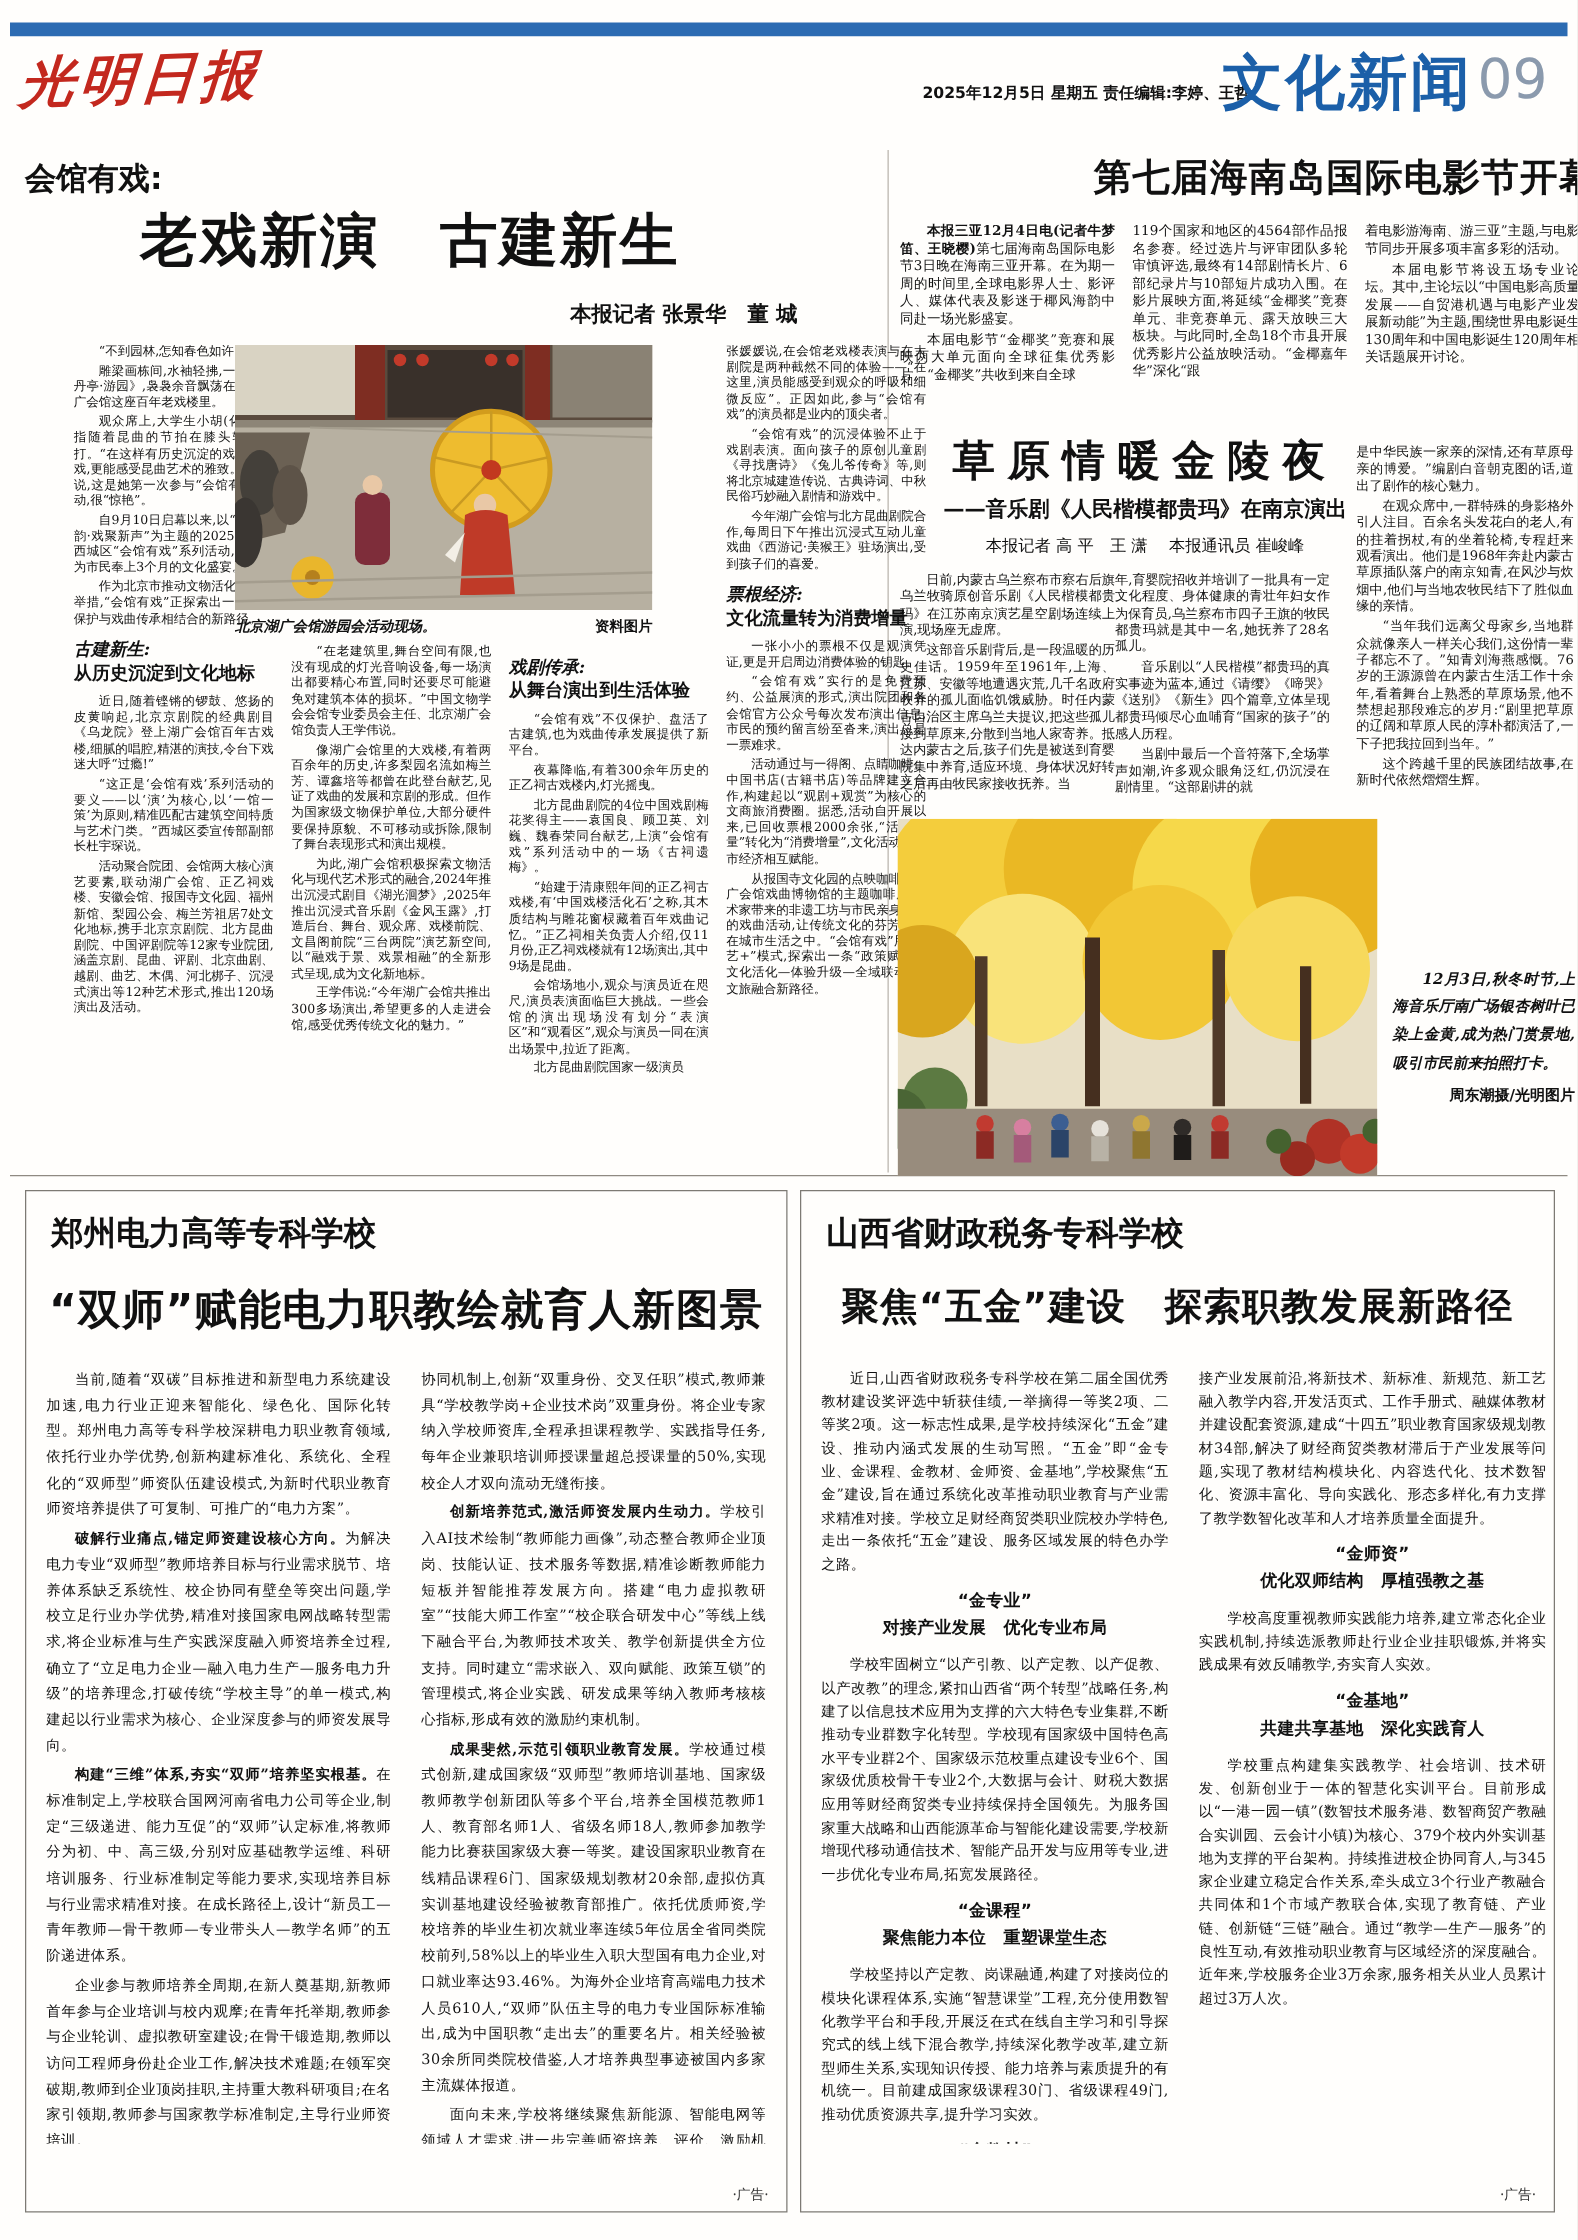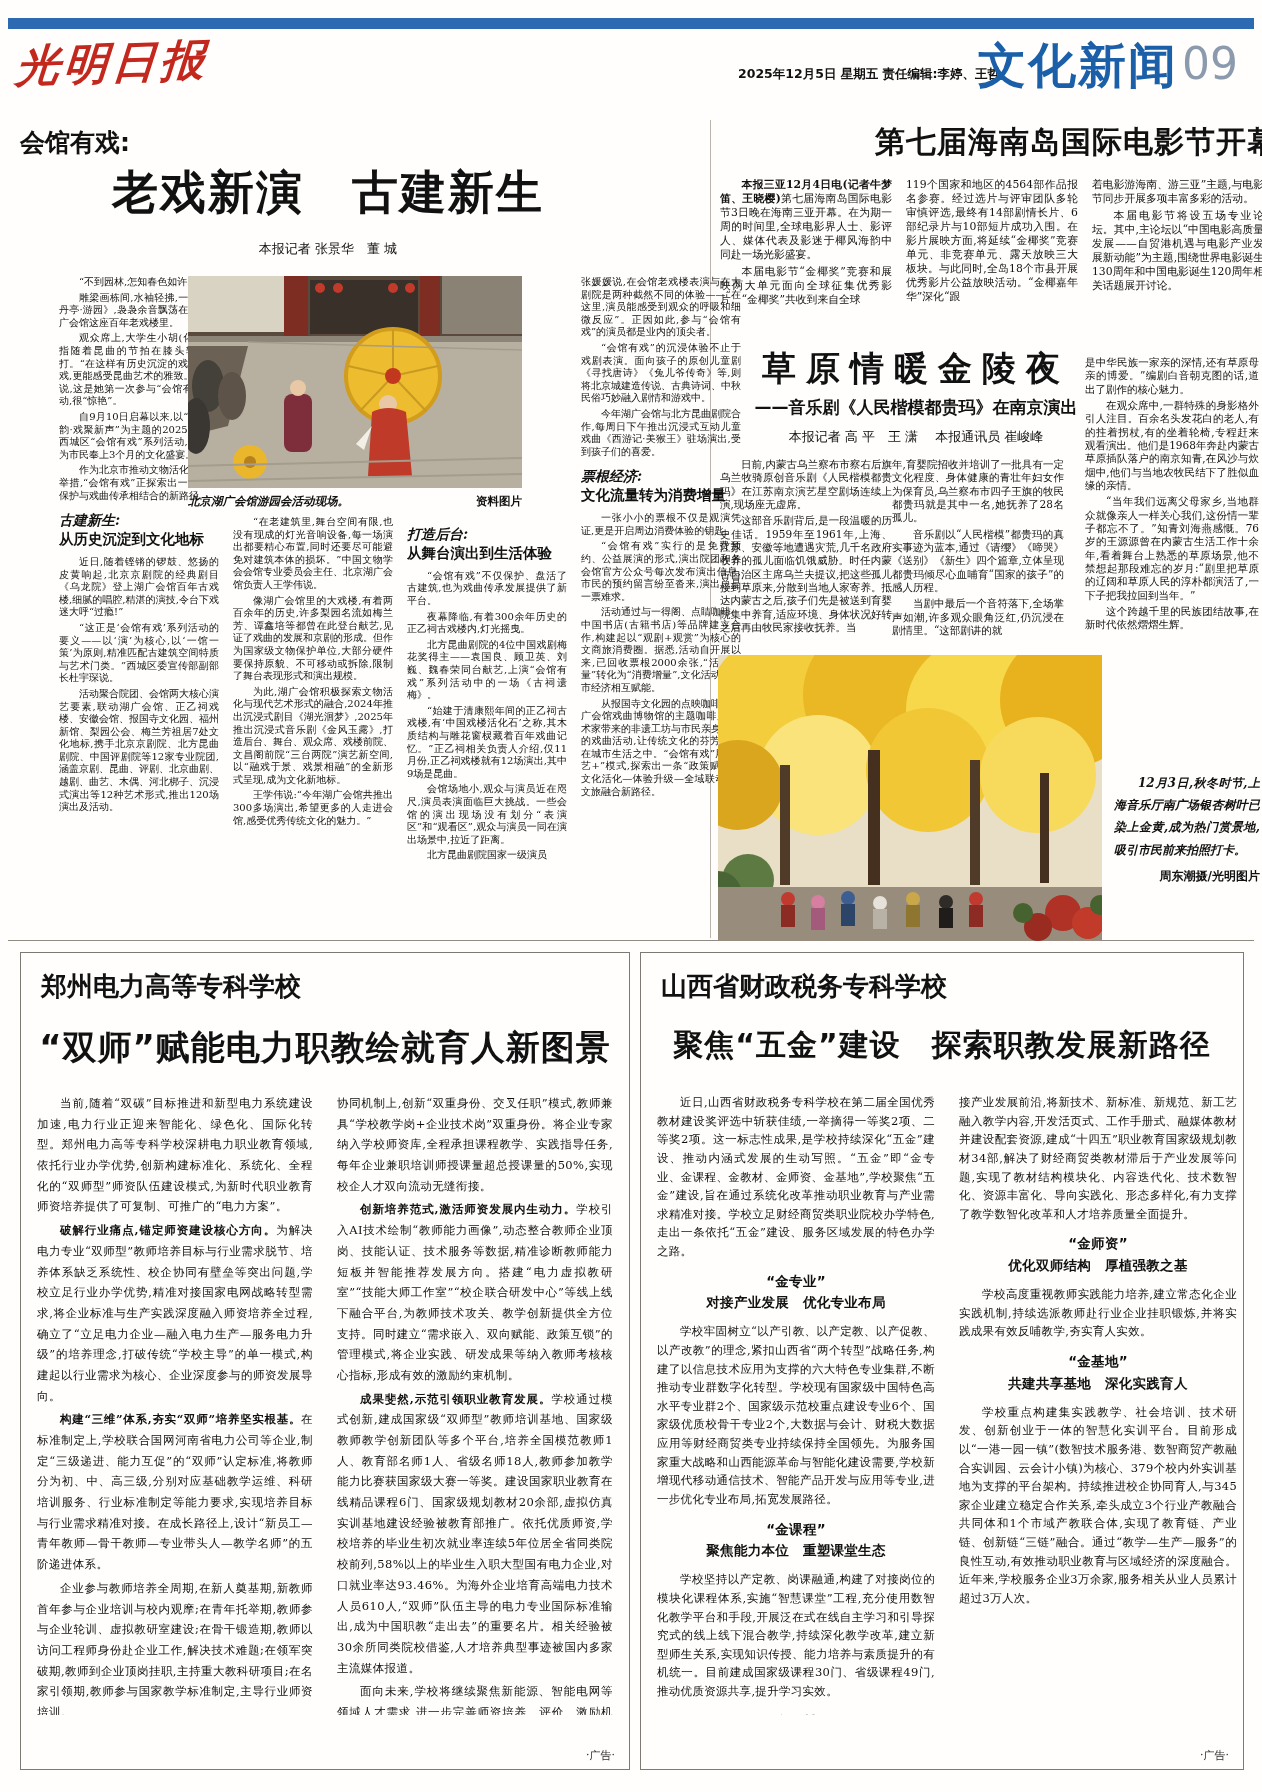--- a/index.html
+++ b/index.html
@@ -24,21 +24,21 @@
   .ncol b{font-weight:bold;}
   .sub{margin:10px 0 8px 0;}
   .sub .sub-k{font-style:italic;font-weight:bold;font-size:15px;}
   .sub .sub-t{font-weight:900;font-size:16px;font-family:"DejaVu Sans","Liberation Sans",sans-serif;}
   
   .artA{position:absolute;left:18px;top:118px;width:690px;height:822px;}
   .artA .kicker{position:absolute;left:2px;top:8px;font-size:25px;font-weight:bold;
                 font-family:"DejaVu Sans","Liberation Sans",sans-serif;}
   .artA .headline{position:absolute;left:0;top:44px;width:620px;text-align:center;
                   font-size:46px;font-weight:900;letter-spacing:2px;}
-  .artA .byline{position:absolute;left:0;top:122px;width:620px;text-align:center;font-size:13px;}
+  .artA .byline{position:absolute;left:0;top:122px;width:620px;text-align:right;font-size:17px;font-weight:bold;}
   .artA .cols{position:absolute;left:0;top:158px;display:flex;gap:14px;margin-left:41px;}
   .artA .ncol{width:160px;height:662px;overflow:hidden;font-size:10px;line-height:1.26;}
   .artA .ncol.pad{padding-top:240px;height:422px;}
   .artA .sub .sub-k{font-size:14px;}
   .artA .sub .sub-t{font-size:14.5px;}
   .photo1{position:absolute;left:170px;top:158px;width:334px;height:212px;overflow:hidden;}
   .photo1 svg{display:block;}
   .cap1{position:absolute;left:170px;top:376px;width:334px;font-size:11.5px;font-weight:bold;
         font-style:italic;display:flex;justify-content:space-between;}
   .cap1 .credit{font-style:normal;font-family:"DejaVu Sans","Liberation Sans",sans-serif;}
@@ -121,21 +121,21 @@
           <p>活动聚合院团、会馆两大核心演艺要素,联动湖广会馆、正乙祠戏楼、安徽会馆、报国寺文化园、福州新馆、梨园公会、梅兰芳祖居7处文化地标,携手北京京剧院、北方昆曲剧院、中国评剧院等12家专业院团,涵盖京剧、昆曲、评剧、北京曲剧、越剧、曲艺、木偶、河北梆子、沉浸式演出等12种艺术形式,推出120场演出及活动。</p>
         </div>
       <div class="ncol pad">
           <p>“在老建筑里,舞台空间有限,也没有现成的灯光音响设备,每一场演出都要精心布置,同时还要尽可能避免对建筑本体的损坏。”中国文物学会会馆专业委员会主任、北京湖广会馆负责人王学伟说。</p>
           <p>像湖广会馆里的大戏楼,有着两百余年的历史,许多梨园名流如梅兰芳、谭鑫培等都曾在此登台献艺,见证了戏曲的发展和京剧的形成。但作为国家级文物保护单位,大部分硬件要保持原貌、不可移动或拆除,限制了舞台表现形式和演出规模。</p>
           <p>为此,湖广会馆积极探索文物活化与现代艺术形式的融合,2024年推出沉浸式剧目《湖光洄梦》,2025年推出沉浸式音乐剧《金风玉露》,打造后台、舞台、观众席、戏楼前院、文昌阁前院“三台两院”演艺新空间,以“融戏于景、戏景相融”的全新形式呈现,成为文化新地标。</p>
           <p>王学伟说:“今年湖广会馆共推出300多场演出,希望更多的人走进会馆,感受优秀传统文化的魅力。”</p>
         </div>
       <div class="ncol pad">
           <div class="sub">
-            <div class="sub-k">打造后台:</div>
+            <div class="sub-k">戏剧传承:</div>
             <div class="sub-t">从舞台演出到生活体验</div>
           </div>
           <p>“会馆有戏”不仅保护、盘活了古建筑,也为戏曲传承发展提供了新平台。</p>
           <p>夜幕降临,有着300余年历史的正乙祠古戏楼内,灯光摇曳。</p>
           <p>北方昆曲剧院的4位中国戏剧梅花奖得主——袁国良、顾卫英、刘巍、魏春荣同台献艺,上演“会馆有戏”系列活动中的一场《古祠遗梅》。</p>
           <p>“始建于清康熙年间的正乙祠古戏楼,有‘中国戏楼活化石’之称,其木质结构与雕花窗棂藏着百年戏曲记忆。”正乙祠相关负责人介绍,仅11月份,正乙祠戏楼就有12场演出,其中9场是昆曲。</p>
           <p>会馆场地小,观众与演员近在咫尺,演员表演面临巨大挑战。一些会馆的演出现场没有划分“表演区”和“观看区”,观众与演员一同在演出场景中,拉近了距离。</p>
           <p>北方昆曲剧院国家一级演员</p>
         </div>
       <div class="ncol">

